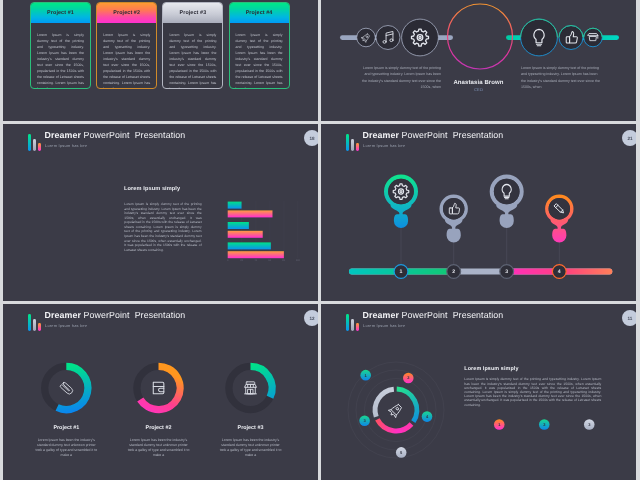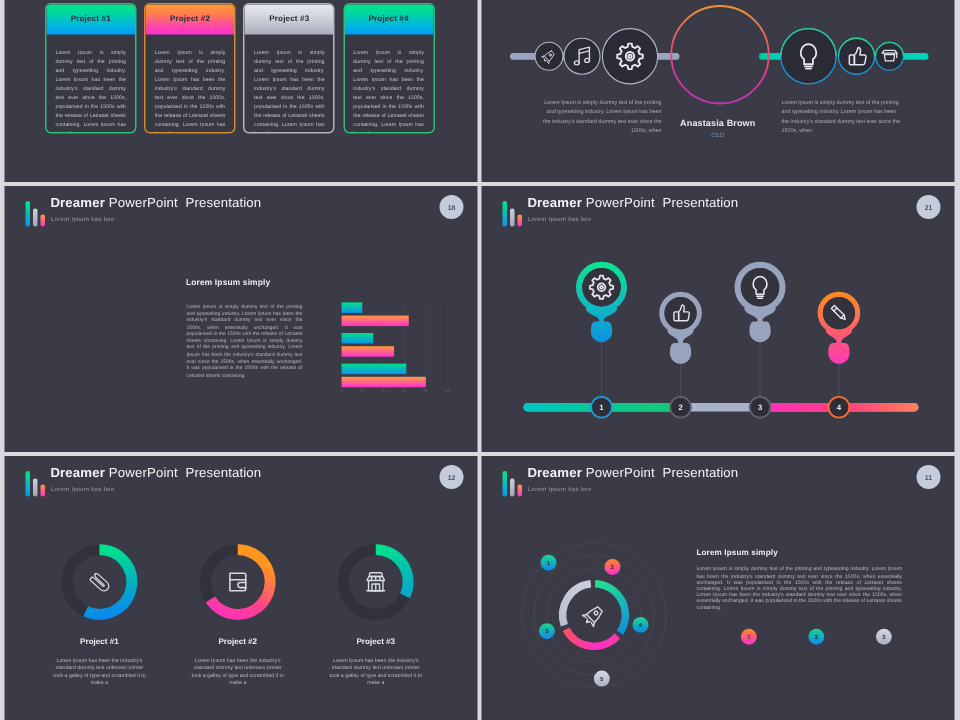--- a/index.html
+++ b/index.html
@@ -20,21 +20,21 @@
            justify-content:center;font-size:5.4px;font-weight:bold;color:#2b2b35;
            letter-spacing:.1px;}
   .card-bd{flex:1;padding:9px 6px 4px 6px;font-size:3.5px;line-height:1.72;
            color:#bfc2cb;text-align:justify;}
   .c1{border-color:#2bbf7b}.c1 .card-hd{background:linear-gradient(180deg,#00e887 0%,#00d5a3 30%,#00b7e0 70%,#009bf5 100%);}
   .c2{border-color:#d08b2a}.c2 .card-hd{background:linear-gradient(180deg,#ff9b33 0%,#ff7a52 35%,#fd4aa5 70%,#ff2fd0 100%);}
   .c3{border-color:#b3b6c2}.c3 .card-hd{background:linear-gradient(180deg,#e7e9ee 0%,#c9ccd6 55%,#a9adbb 100%);}
   .c4{border-color:#2bbf7b}.c4 .card-hd{background:linear-gradient(180deg,#00e887 0%,#00d5a3 30%,#00b7e0 70%,#009bf5 100%);}
 
   
-  .hdr{position:absolute;left:2px;top:0;right:0;height:34px;}
+  .hdr{position:absolute;left:13px;top:0;right:0;height:34px;}
   .logo{position:absolute;left:11.9px;top:10.2px;width:14px;height:16.5px;}
   .logo i{position:absolute;bottom:0;width:3.1px;border-radius:1.4px;display:block;}
   .logo i:nth-child(1){left:0;height:16.3px;background:linear-gradient(180deg,#00e887,#0a93ef);}
   .logo i:nth-child(2){left:5px;height:11.3px;background:linear-gradient(180deg,#cdd1dc,#9fa5b6);}
   .logo i:nth-child(3){left:9.7px;height:7.5px;background:linear-gradient(180deg,#ff9b33,#ff2fd0);}
   .ttl{position:absolute;left:28.6px;top:5.8px;font-size:8.8px;color:#f2f3f6;
        white-space:nowrap;letter-spacing:.1px;}
   .ttl b{font-weight:bold;}
   .ttl span{font-weight:normal;}
   .sub{position:absolute;left:29px;top:18.6px;font-size:3.9px;color:#9aa0ae;

